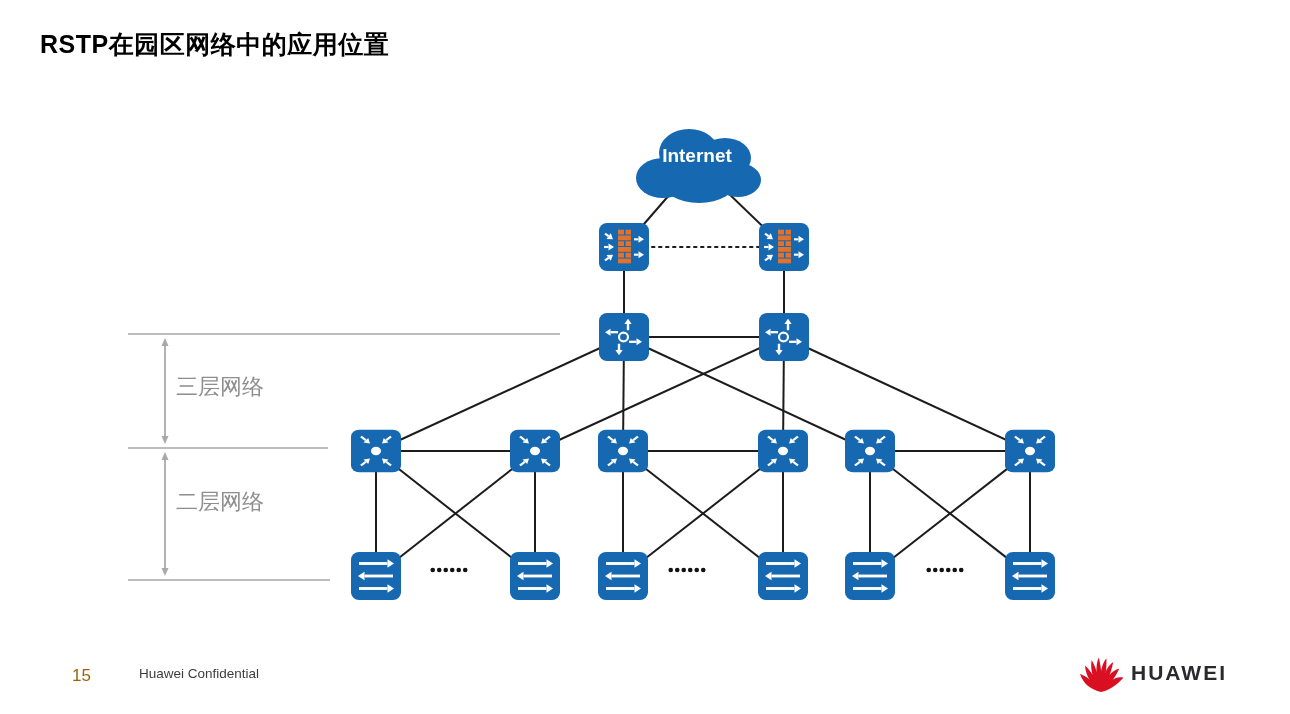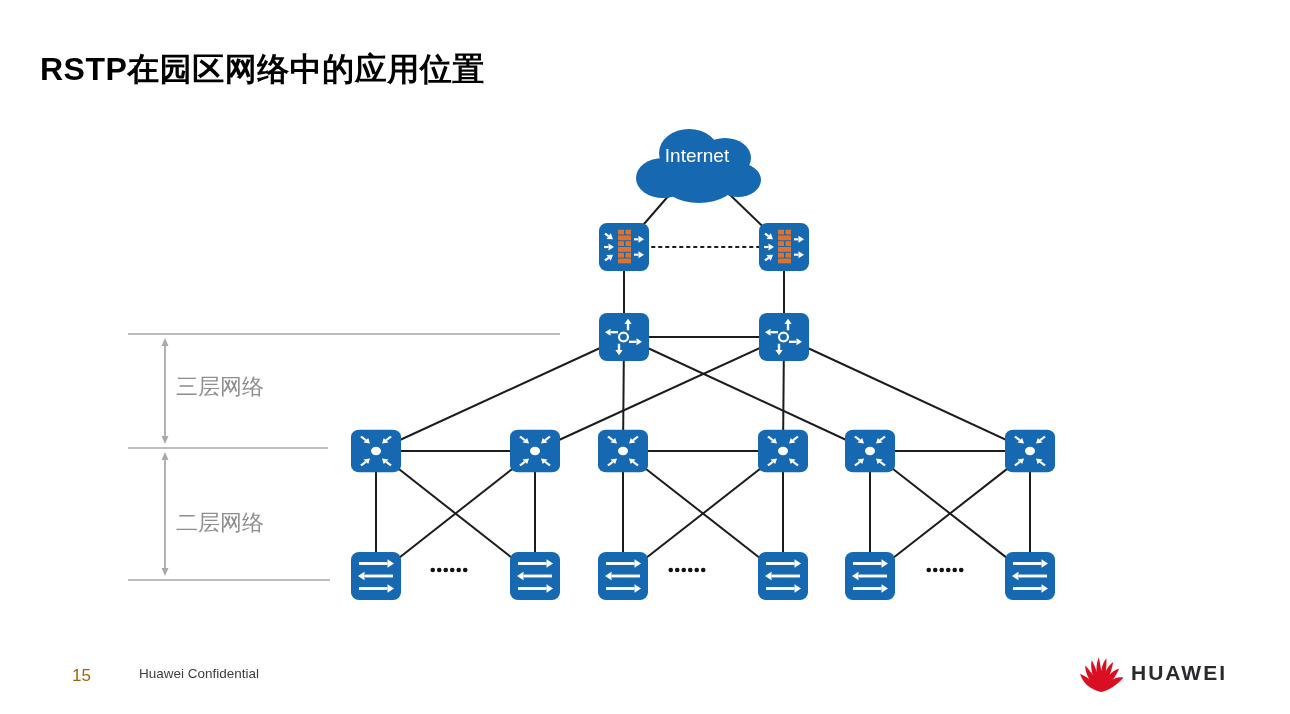--- a/index.html
+++ b/index.html
@@ -2,28 +2,28 @@
 <html><head>
 <meta charset="utf-8">
 <style>
   html,body{margin:0;padding:0;}
   body{
     width:1290px;height:714px;position:relative;background:#ffffff;
     font-family:"Liberation Sans","DejaVu Sans",sans-serif;overflow:hidden;
   }
   #stage{position:absolute;inset:0;}
   #page-title{
-    position:absolute;left:40px;top:48px;font-size:32px;font-weight:600;
+    position:absolute;left:40px;top:28px;font-size:25px;font-weight:600;
     color:#000000;letter-spacing:0.5px;white-space:nowrap;
   }
   #edge-layer,#annot-layer{position:absolute;left:0;top:0;z-index:1;pointer-events:none;}
   .node{position:absolute;z-index:2;}
   .cloud-label{
     position:absolute;left:0;top:24px;width:100%;text-align:center;
-    color:#ffffff;font-weight:normal;font-size:19px;z-index:3;
+    color:#ffffff;font-weight:bold;font-size:19px;z-index:3;
   }
   .zone-label{position:absolute;z-index:2;font-size:22px;white-space:nowrap;}
   #footer{position:absolute;left:0;top:0;width:100%;height:100%;z-index:2;}
   #page-number{position:absolute;left:72px;top:666px;font-size:17px;color:#a16207;}
   #confidential{position:absolute;left:119px;top:666px;font-size:13.5px;color:#3d3d3d;margin-left:20px;}
   #huawei-logo{position:absolute;left:1078px;top:653px;display:flex;align-items:center;justify-content:space-between;}
   #huawei-wordmark{
     font-size:21px;font-weight:bold;color:#2a2a2e;letter-spacing:2px;margin-left:7px;
     font-family:"Liberation Sans","DejaVu Sans",sans-serif;
   }
@@ -91,21 +91,21 @@
         <polygon points="165,444 161.5,436 168.5,436" fill="#a9a9a9"></polygon>
       </g>
       <g>
         <line x1="165" y1="458" x2="165" y2="570" stroke="#a9a9a9" stroke-width="1.8"></line>
         <polygon points="165,452 161.5,460 168.5,460" fill="#a9a9a9"></polygon>
         <polygon points="165,576 161.5,568 168.5,568" fill="#a9a9a9"></polygon>
       </g>
     </svg>
 
   <div class="zone-label" id="label-layer3" style="left: 176px; top: 372px; color: rgb(142, 142, 142);">三层网络</div>
-  <div class="zone-label" id="label-layer2" style="left: 176px; top: 508px; color: rgb(142, 142, 142);">二层网络</div>
+  <div class="zone-label" id="label-layer2" style="left: 176px; top: 487px; color: rgb(142, 142, 142);">二层网络</div>
 
   <div id="footer">
     <span id="page-number">15</span>
     <span id="confidential">Huawei Confidential</span>
     <div id="huawei-logo">
       <svg id="logo-flower" width="46" height="40" viewBox="-8 18 116 72" preserveAspectRatio="none">
           <path transform="rotate(-62 50 88)" d="M50,88 C41,64 42,40 54,26 C58,46 57,70 50,88 Z" fill="#d90f22"></path>
           <path transform="rotate(-44 50 88)" d="M50,88 C41,64 42,40 54,26 C58,46 57,70 50,88 Z" fill="#d90f22"></path>
           <path transform="rotate(-26 50 88)" d="M50,88 C41,64 42,40 54,26 C58,46 57,70 50,88 Z" fill="#d90f22"></path>
           <path transform="rotate(-9 50 88)" d="M50,88 C41,64 42,40 54,26 C58,46 57,70 50,88 Z" fill="#d90f22"></path>

